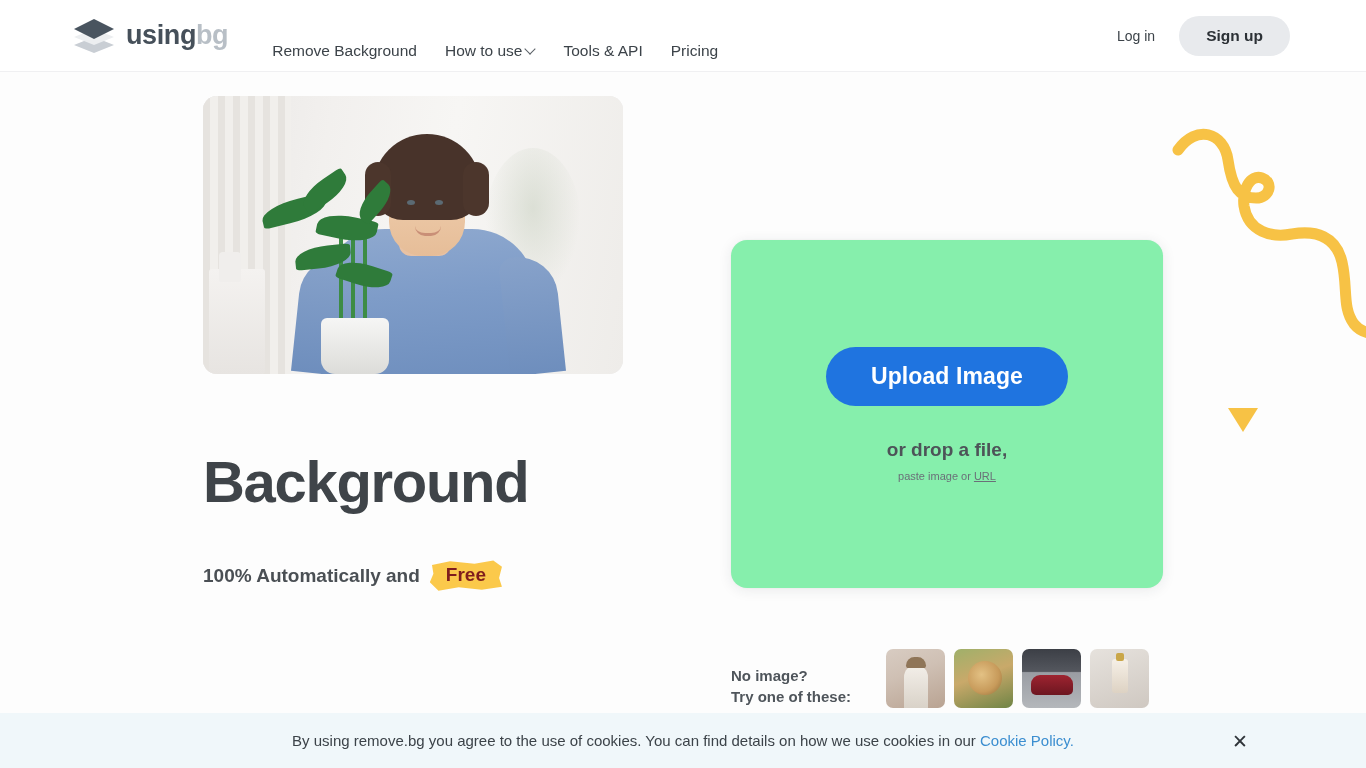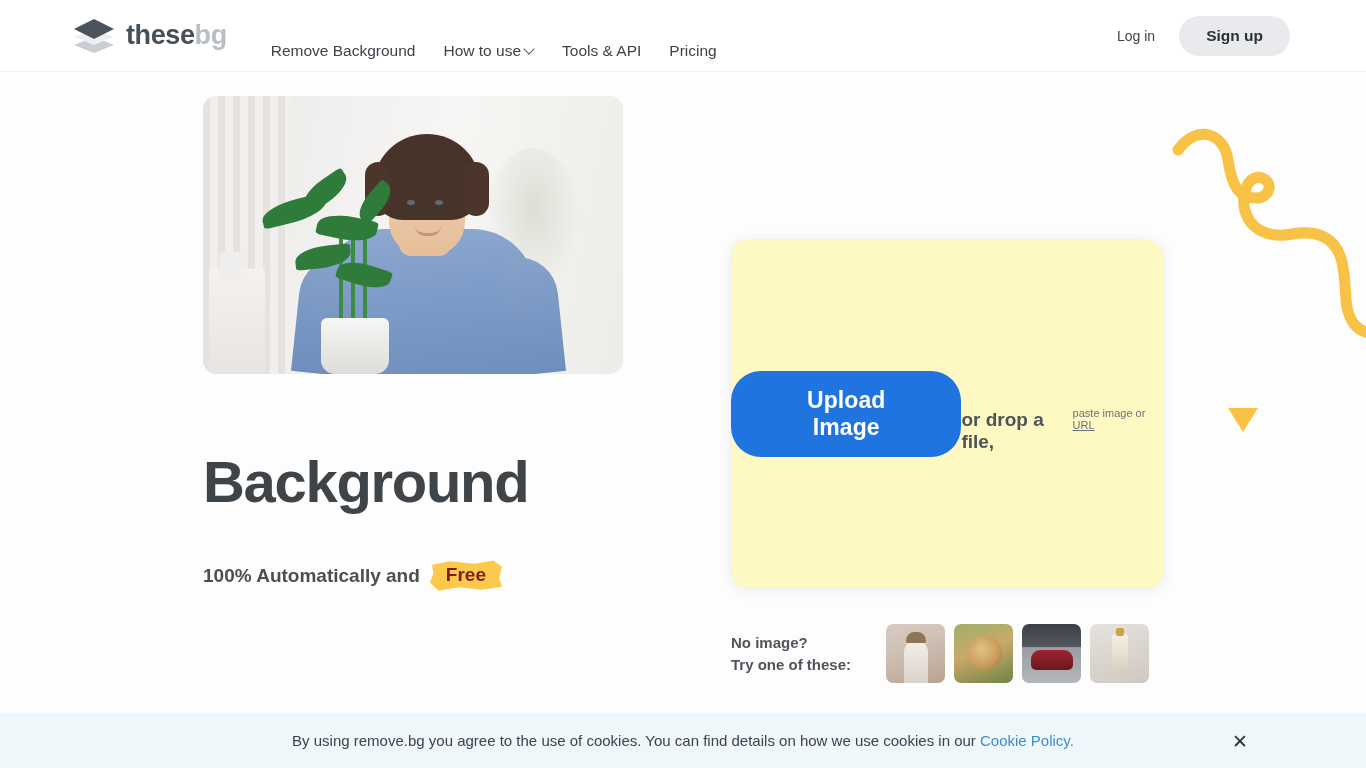--- a/index.html
+++ b/index.html
@@ -139,36 +139,36 @@
     background: #fbc94b;
     clip-path: polygon(3% 16%, 28% 4%, 62% 12%, 88% 2%, 100% 22%, 96% 58%, 100% 86%,
                        72% 96%, 40% 88%, 12% 99%, 0 72%, 5% 44%);
   }
   .free-txt { position: relative; z-index: 2; font-weight: 700; color: #7f1d1d; }
 
   
   .upload-card {
     position: absolute; left: 731px; top: 168px;
     width: 432px; height: 348px;
-    background: #fef9c3; border-radius: 16px;
+    background: #86efac; border-radius: 16px;
     box-shadow: 0 2px 14px rgba(30,40,60,.09), 0 0 0 1px rgba(0,0,0,.012);
-    display: flex; align-items: center; justify-content: center;
+    display: flex; flex-direction: column; align-items: center; justify-content: center;
   }
   .upload-btn {
     background: #1f74e0; color: #ffffff;
     font-size: 23px; font-weight: 700; font-family: inherit;
     border: none; border-radius: 30px; padding: 16px 45px;
     cursor: pointer; letter-spacing: .1px;
   }
   .drop-text { margin-top: 33px; font-size: 19px; font-weight: 700; color: #4d5358; }
   .paste-text { margin-top: 9px; font-size: 11px; color: #6a7078; }
   .paste-text u { cursor: pointer; }
 
   
-  .samples { position: absolute; left: 731px; top: 552px; display: flex; align-items: center; }
+  .samples { position: absolute; left: 731px; top: 577px; display: flex; align-items: flex-end; }
   .samples-label { font-size: 15px; font-weight: 600; color: #4f555b; line-height: 1.45; width: 155px; }
   .thumbs { display: flex; gap: 9px; }
   .thumb { width: 59px; height: 59px; border-radius: 7px; overflow: hidden; cursor: pointer; position: relative; }
   .t1 { background: linear-gradient(160deg,#d8ccc2 0%, #cfc0b4 40%, #b9a392 100%); }
   .t1::before { content:""; position:absolute; left:18px; top:16px; width:24px; height:43px;
                 background: linear-gradient(180deg,#f3efe9,#d9d2c8); border-radius: 12px 12px 0 0; }
   .t1::after  { content:""; position:absolute; left:20px; top:8px; width:20px; height:11px;
                 background:#8f7558; border-radius: 10px 10px 3px 3px; }
   .t2 { background: linear-gradient(160deg,#9fb06a 0%, #c9a96a 45%, #6f8445 100%); }
   .t2::before { content:""; position:absolute; left:14px; top:12px; width:34px; height:34px;
@@ -215,21 +215,21 @@
 <div class="header">
   <div class="logo">
     <span class="logo-mark">
       <svg width="44" height="34" viewBox="0 0 44 34">
         <polygon points="22,18 42,26 22,34 2,26" fill="#c9ced4"></polygon>
         <polygon points="22,10 42,18 22,26 2,18" fill="#eceef0"></polygon>
         <polygon points="22,0 42,10 22,20 2,10" fill="#49545f"></polygon>
       </svg>
     </span>
     <span class="brand">
-      <span class="b1">these</span><span class="b2">bg</span>
+      <span class="b1">using</span><span class="b2">bg</span>
     </span>
   </div>
 
   <nav class="nav">
     <div class="nav-item">
       <span>Remove Background</span>
     </div>
     <div class="nav-item">
       <span>How to use</span>
       <span class="chev"></span>

